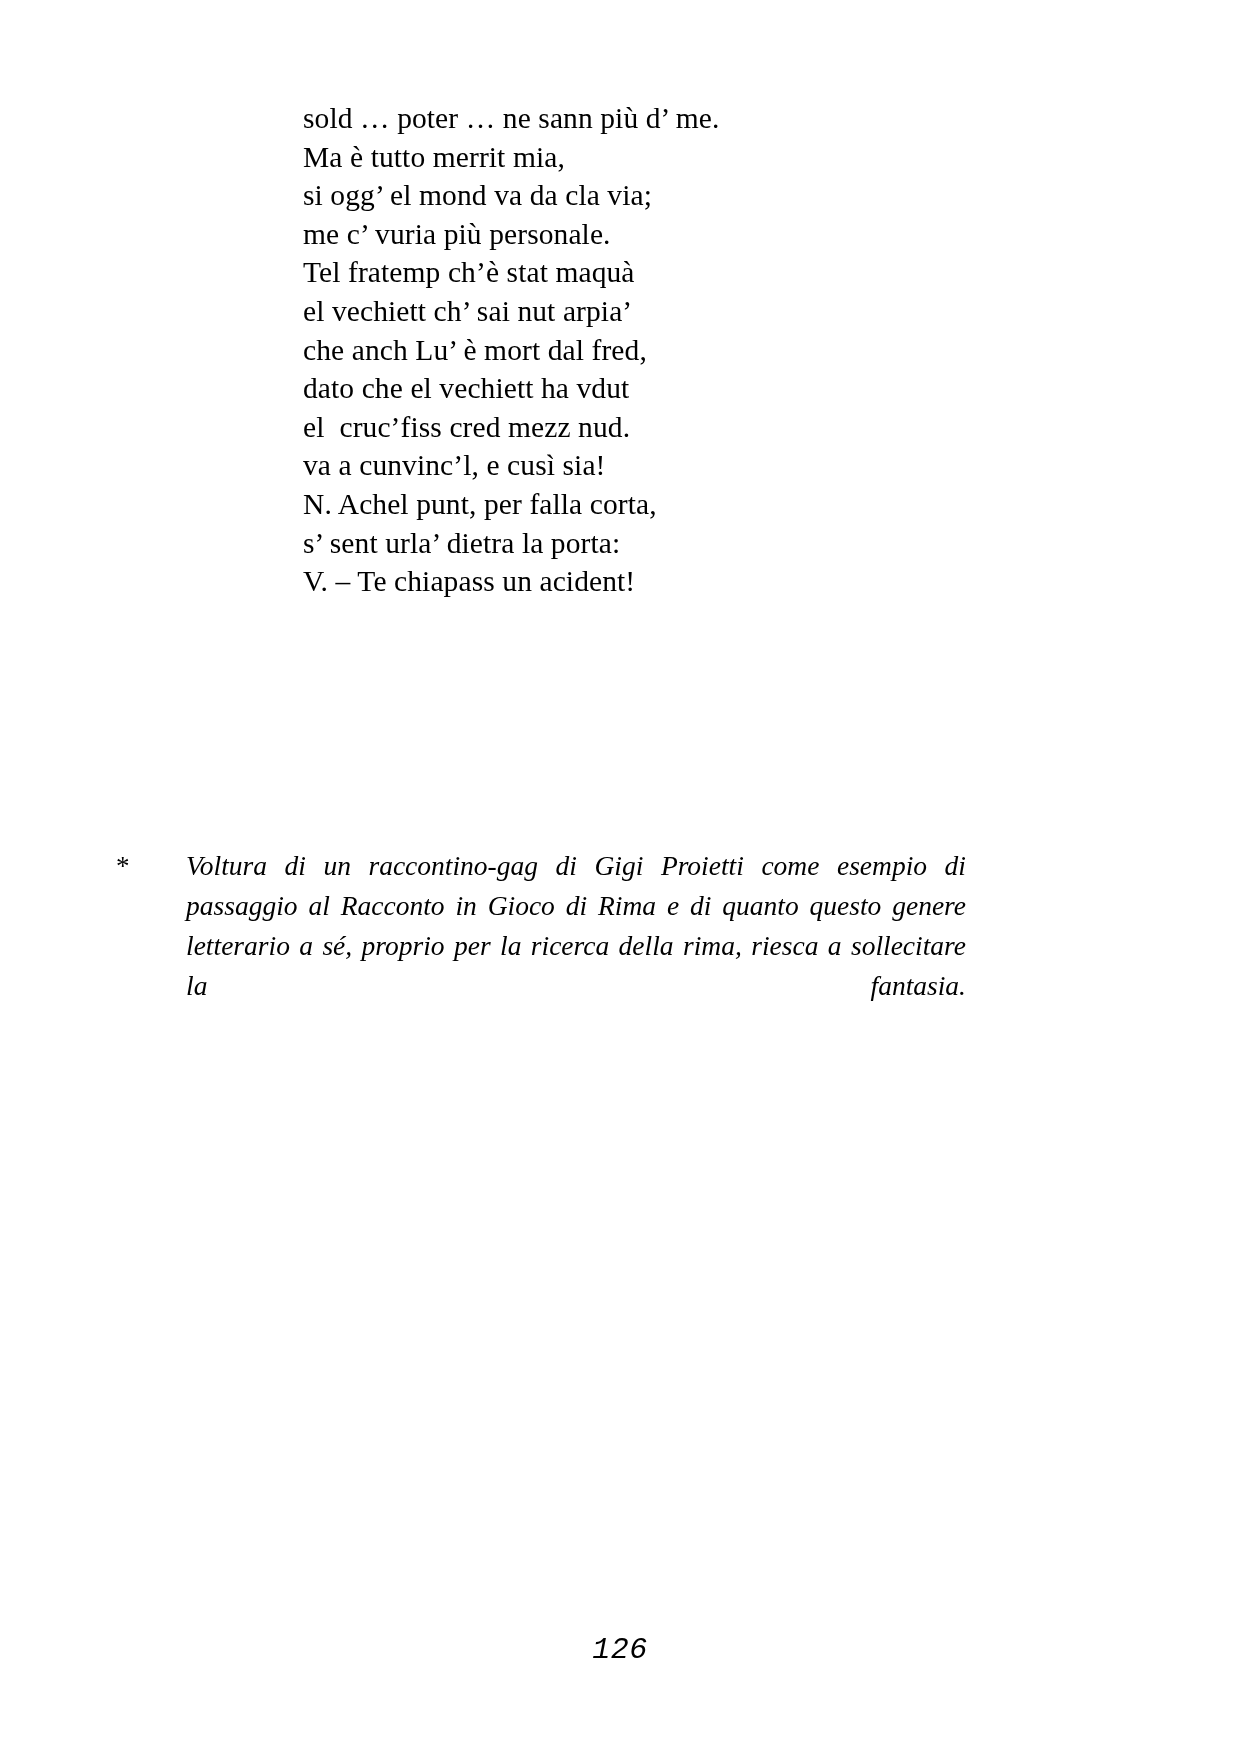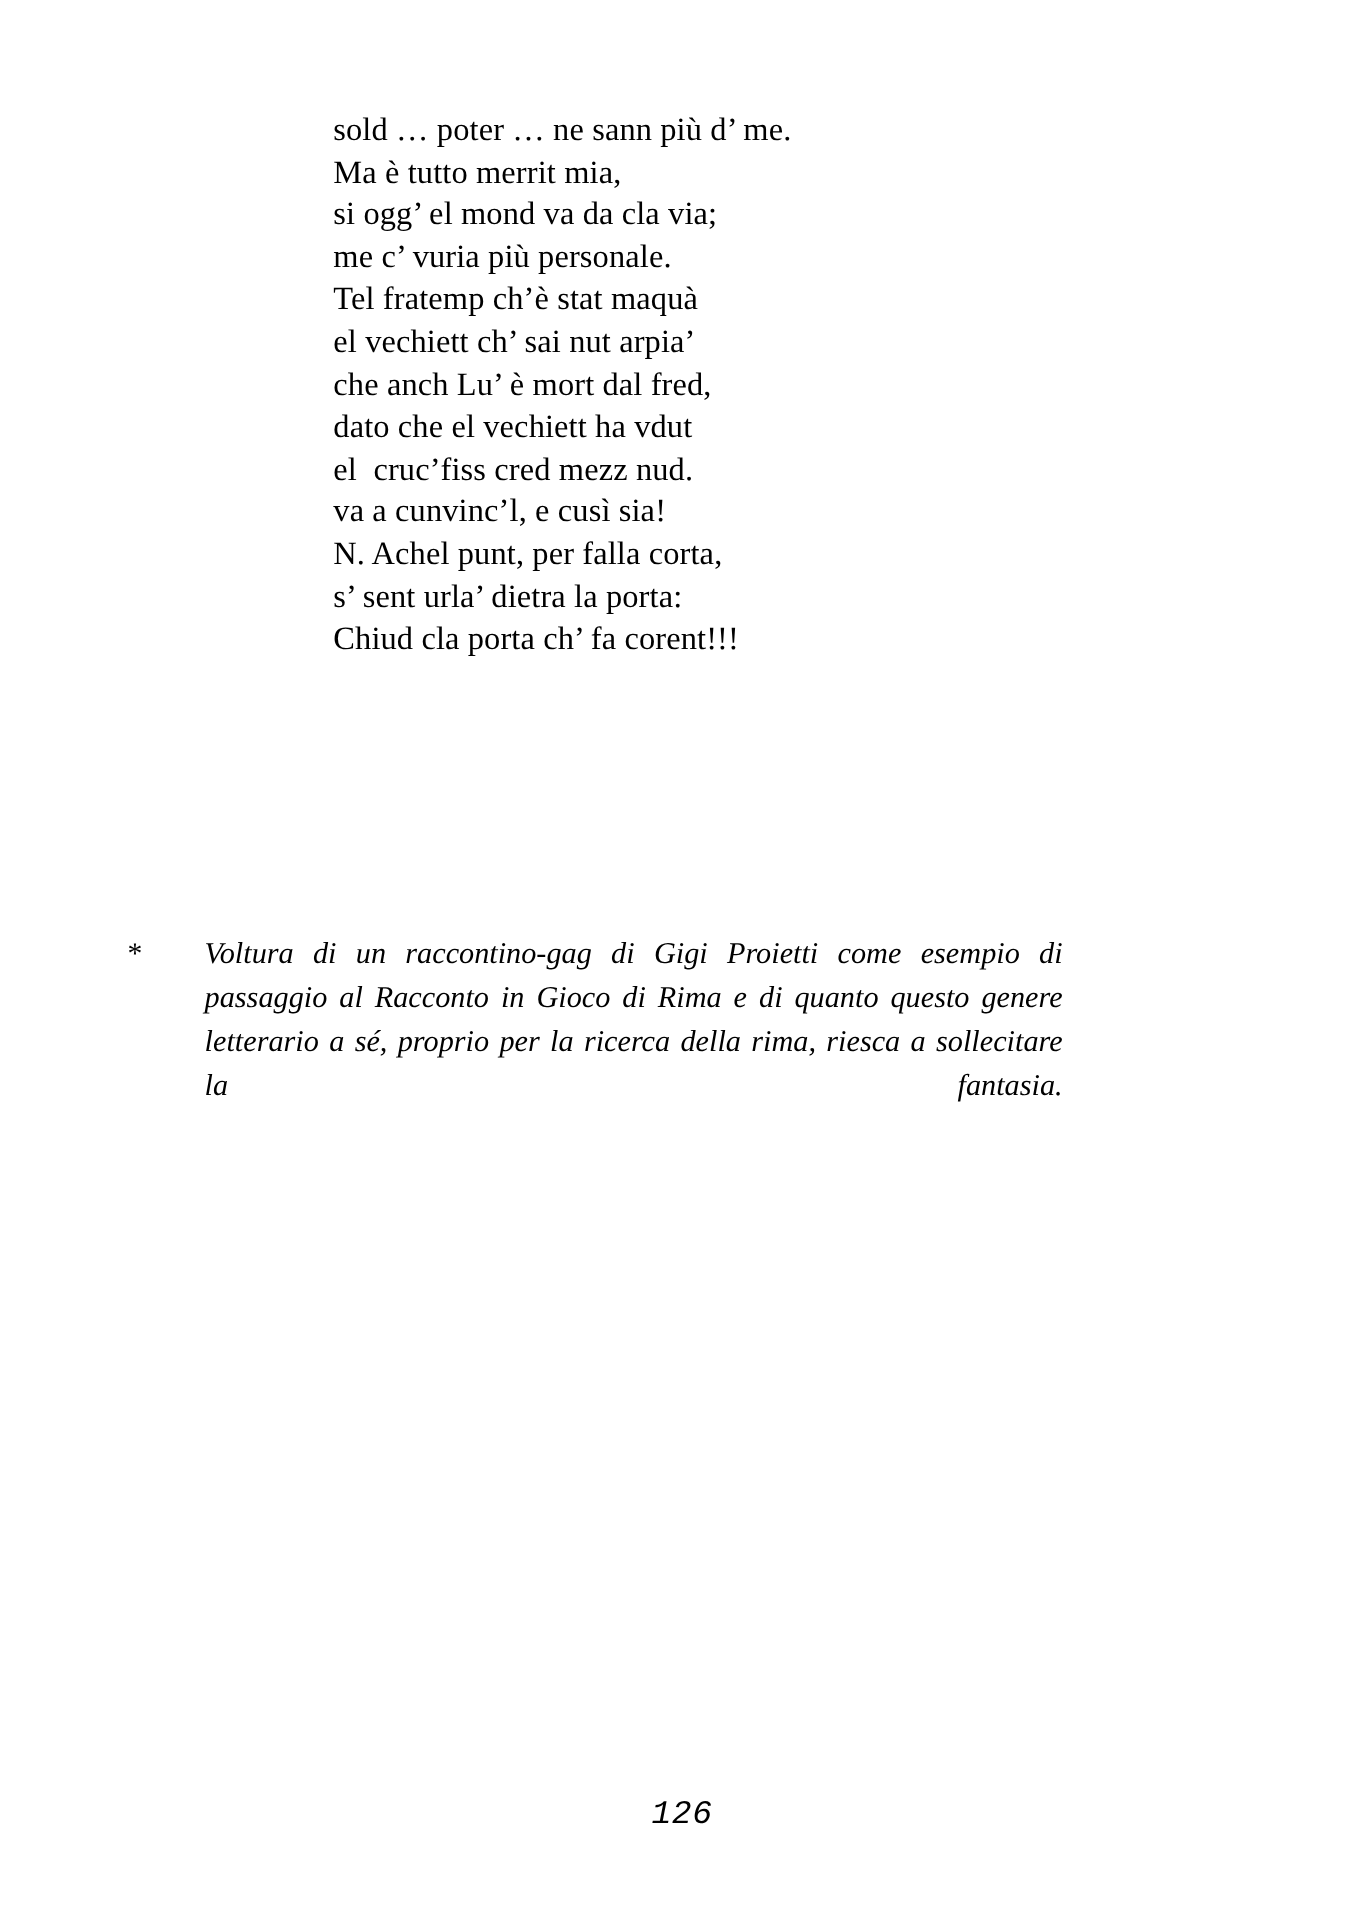--- a/index.html
+++ b/index.html
@@ -99,21 +99,21 @@
     <div class="poem-line">si ogg’ el mond va da cla via;</div>
     <div class="poem-line">me c’ vuria più personale.</div>
     <div class="poem-line">Tel fratemp ch’è stat maquà</div>
     <div class="poem-line">el vechiett ch’ sai nut arpia’</div>
     <div class="poem-line">che anch Lu’ è mort dal fred,</div>
     <div class="poem-line">dato che el vechiett ha vdut</div>
     <div class="poem-line">el  cruc’fiss cred mezz nud.</div>
     <div class="poem-line">va a cunvinc’l, e cusì sia!</div>
     <div class="poem-line">N. Achel punt, per falla corta,</div>
     <div class="poem-line">s’ sent urla’ dietra la porta:</div>
-    <div class="poem-line">Chiud cla porta ch’ fa corent!!!</div>
+    <div class="poem-line">V. – Te chiapass un acident!</div>
   </div>
 
   <div class="footnote">
     <span class="footnote-marker">*</span>
     <span class="footnote-text">Voltura di un raccontino-gag di Gigi Proietti come esempio di passaggio al Racconto in Gioco di Rima e di quanto questo genere letterario a sé, proprio per la ricerca della rima, riesca a sollecitare la fantasia.</span>
   </div>
 
   <div class="page-number">126</div>
 
 </div>

